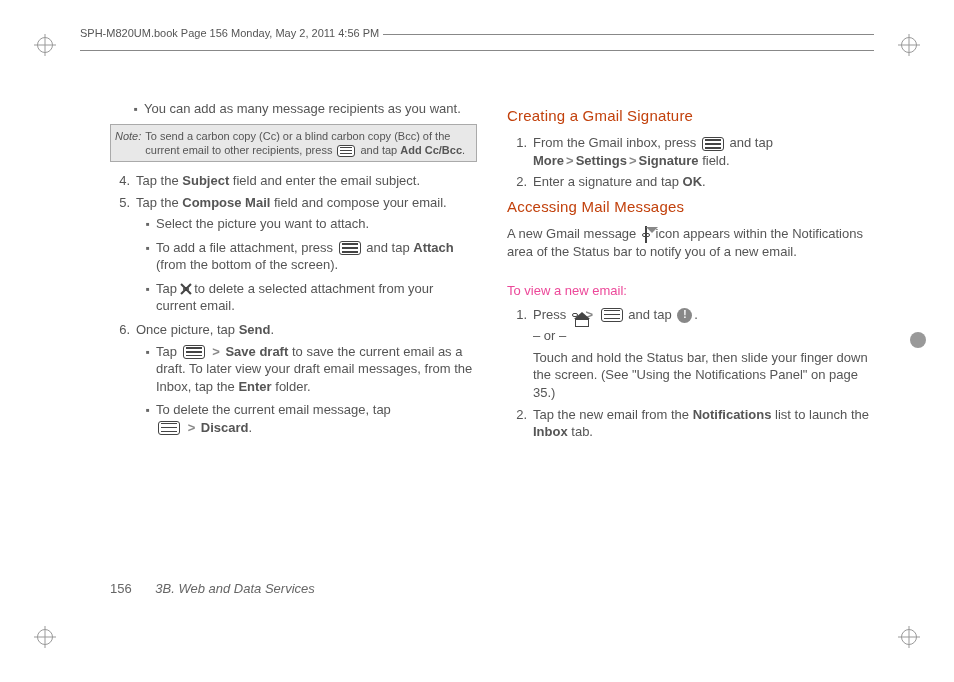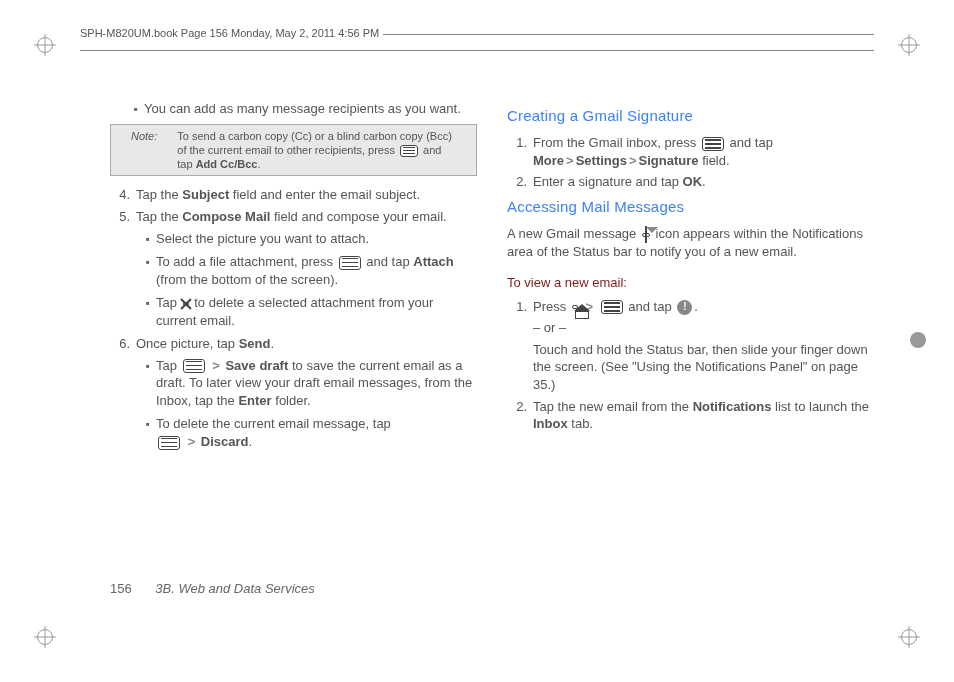--- a/index.html
+++ b/index.html
@@ -113,43 +113,43 @@
     width:20px;
     flex-shrink:0;
     text-align:right;
     margin-right:6px;
     color:#555;
   }
   .note-box {
     border: 1px solid #aaa;
     background: #e8e8e8;
     font-size: 11px;
-    padding: 4px 20px;
+    padding: 4px 4px;
     margin: 4px 0 10px 0;
     line-height:1.3;
     color:#555;
     display:flex;
-    gap:20px;
+    gap:4px;
   }
   .note-box .note-label{
     font-style:italic;
     flex-shrink:0;
   }
   .bold { font-weight: bold; color:#555;}
   .heading {
     font-size: 15px;
-    color: #3b82f6;
+    color: #c2410c;
     margin: 6px 0 8px 0;
     font-weight: normal;
     letter-spacing:0.2px;
   }
   .subheading{
     font-size:13px;
-    color:#7f1d1d;
-    margin:14px 0 6px 0;
+    color:#ec4899;
+    margin:22px 0 6px 0;
   }
   .inline-icon {
     display: inline-block;
     vertical-align: middle;
     border: 1.5px solid #444;
     background: #fff;
     border-radius: 3px;
     padding: 1px 2px;
     line-height: 0;
     margin: 0 2px;

